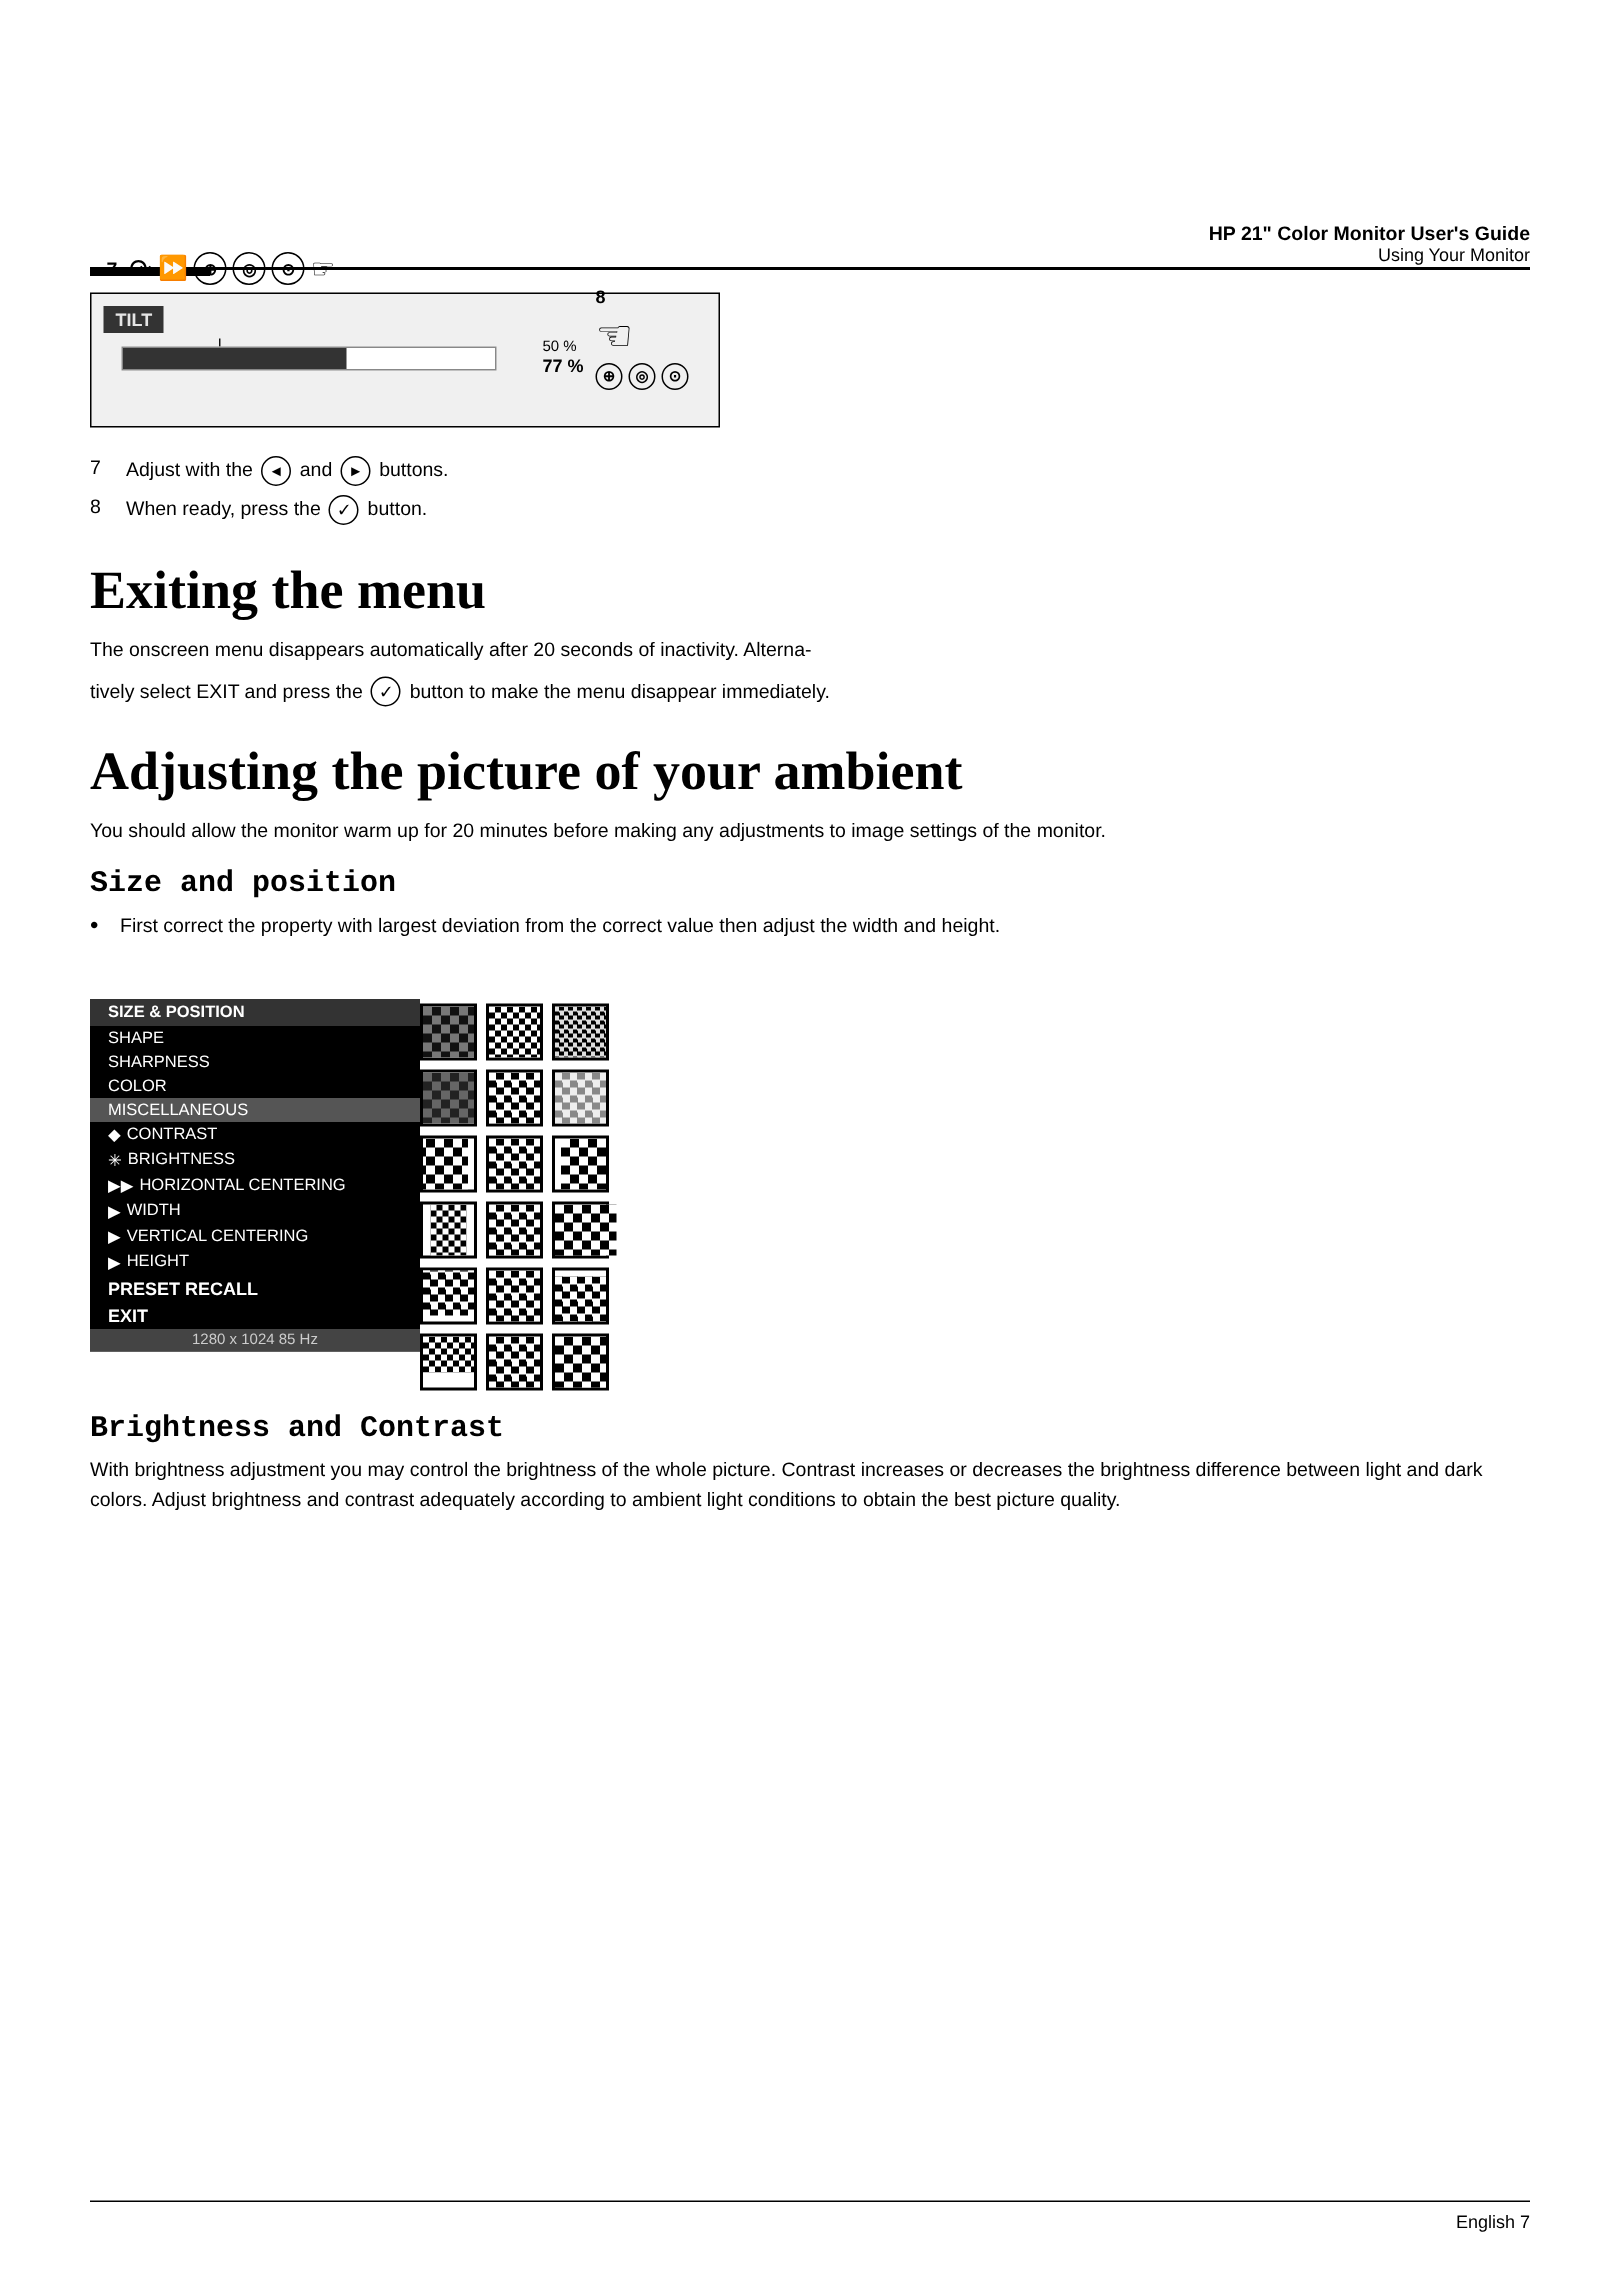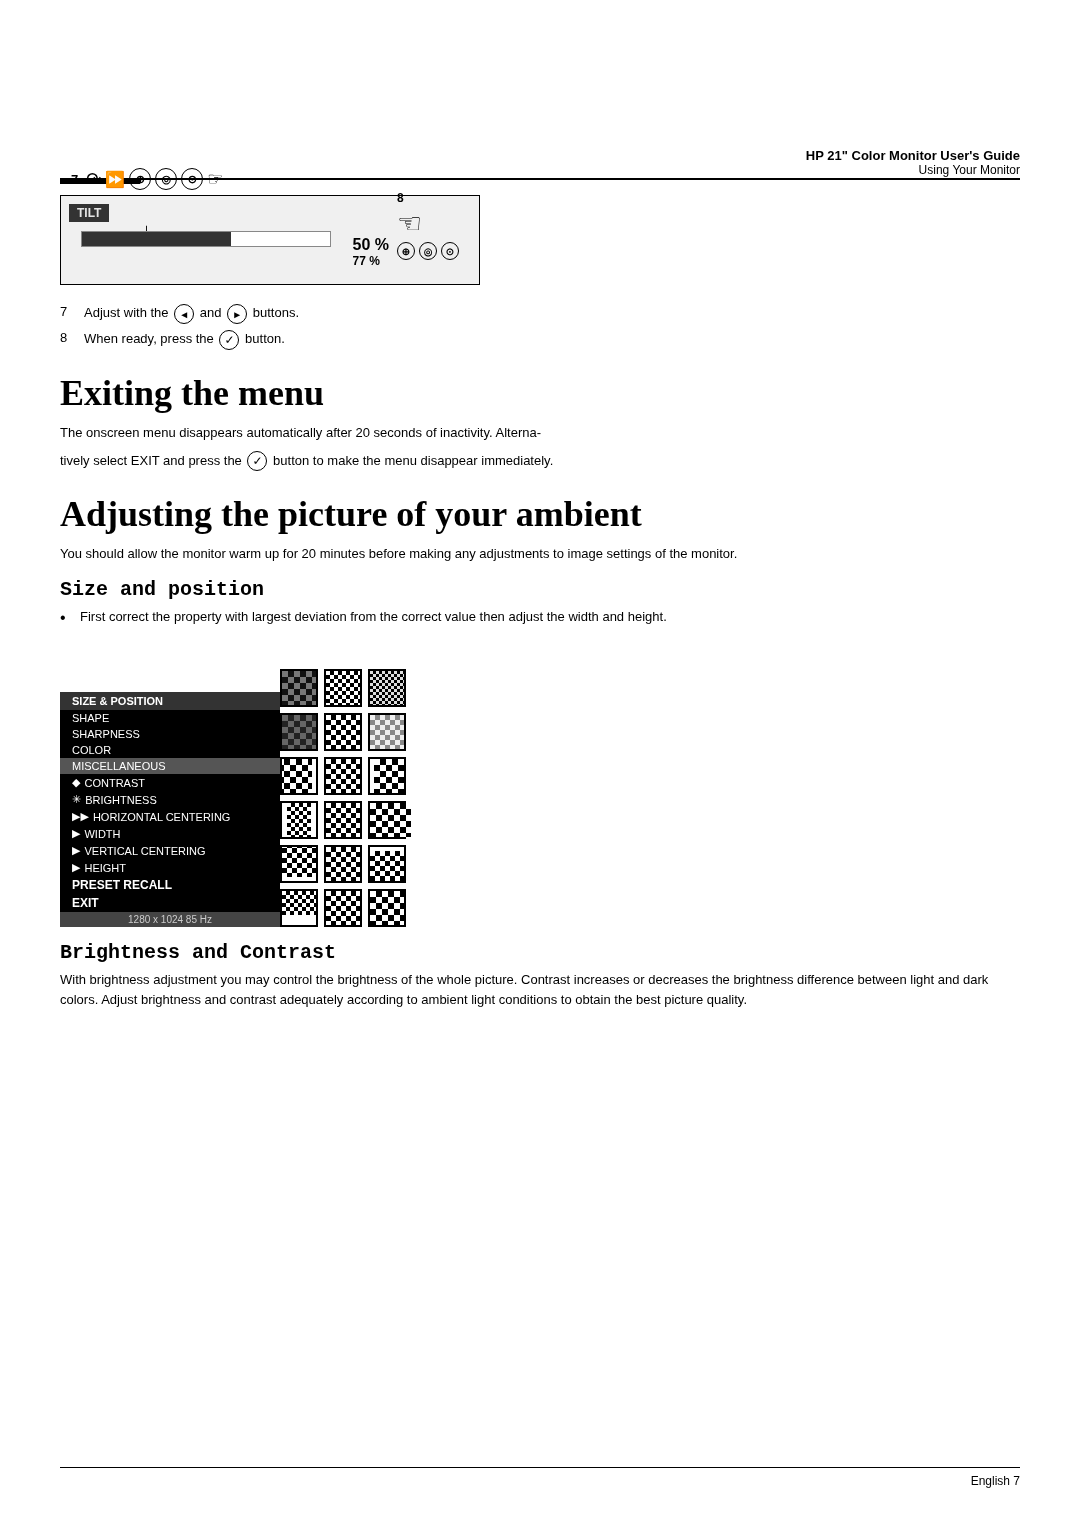--- a/index.html
+++ b/index.html
@@ -206,21 +206,21 @@
       line-height: 1.4;
     }
     .bullet-text {
       font-size: 13px;
       line-height: 1.5;
     }
 
     
     .osd-section {
       display: flex;
-      align-items: flex-end;
+      align-items: center;
       margin: 10px 0;
     }
 
     .osd-menu {
       background: #000;
       color: #fff;
       font-size: 11px;
       padding: 0;
       min-width: 220px;
       position: relative;
@@ -385,21 +385,21 @@
 
         
         <div class="progress-bar-area">
           <div class="progress-bar-bg">
             <div class="progress-bar-fill"></div>
           </div>
         </div>
 
         
         <div class="percent-labels">
-          <div style="font-size:16px;font-weight:bold;margin-top:10px;">50 %</div>
+          <div style="font-size:10px;font-weight:normal;">50 %</div>
           <div style="font-size:12px;font-weight:bold;">77 %</div>
         </div>
 
         
         <div class="right-step-area">
           <div style="font-size:12px; font-weight:bold; margin-bottom:2px;">8</div>
           <div class="hand-icon">☜</div>
           <div class="small-icons-row">
             <span class="icon-circle" style="width:18px;height:18px;font-size:10px;">⊕</span>
             <span class="icon-circle" style="width:18px;height:18px;font-size:10px;">◎</span>

